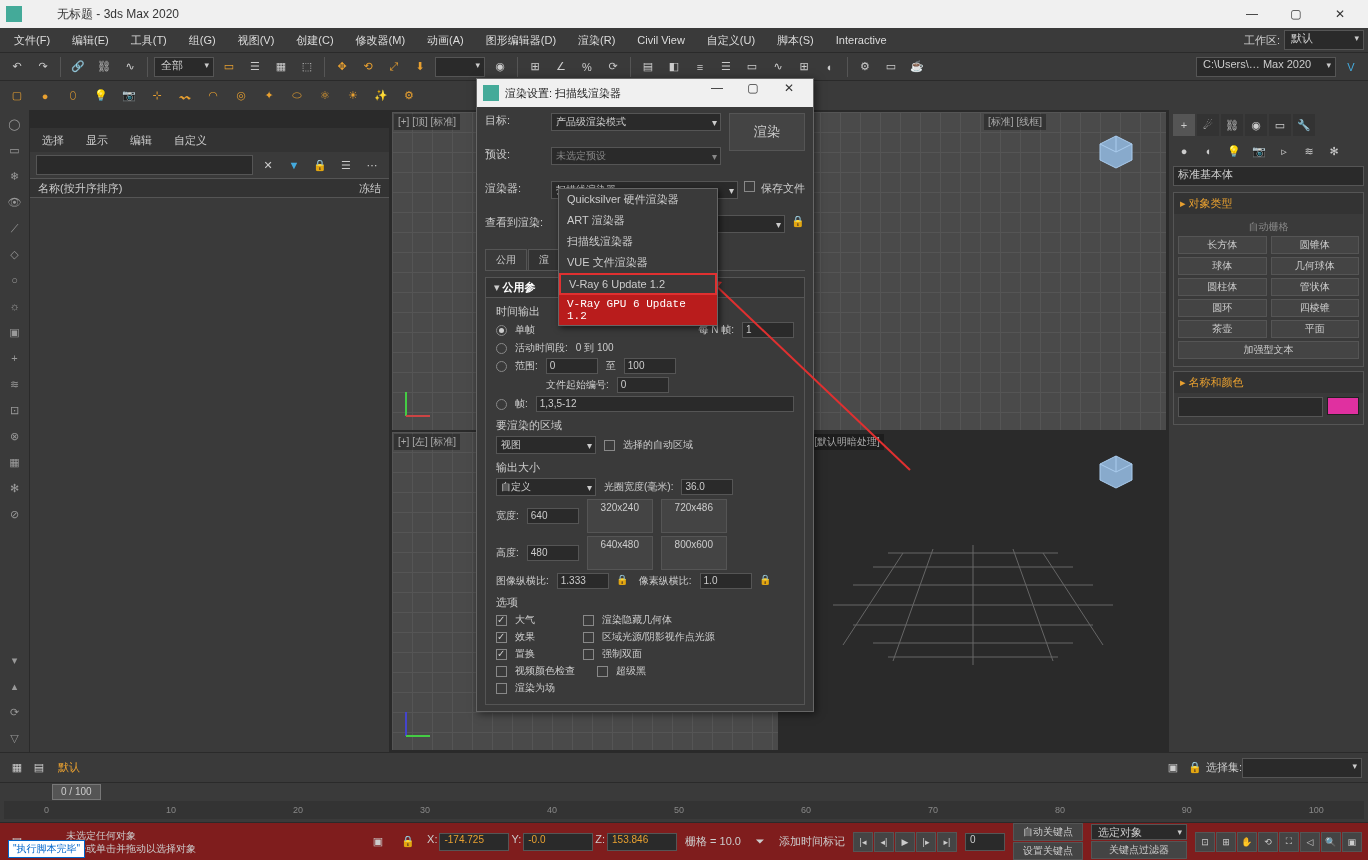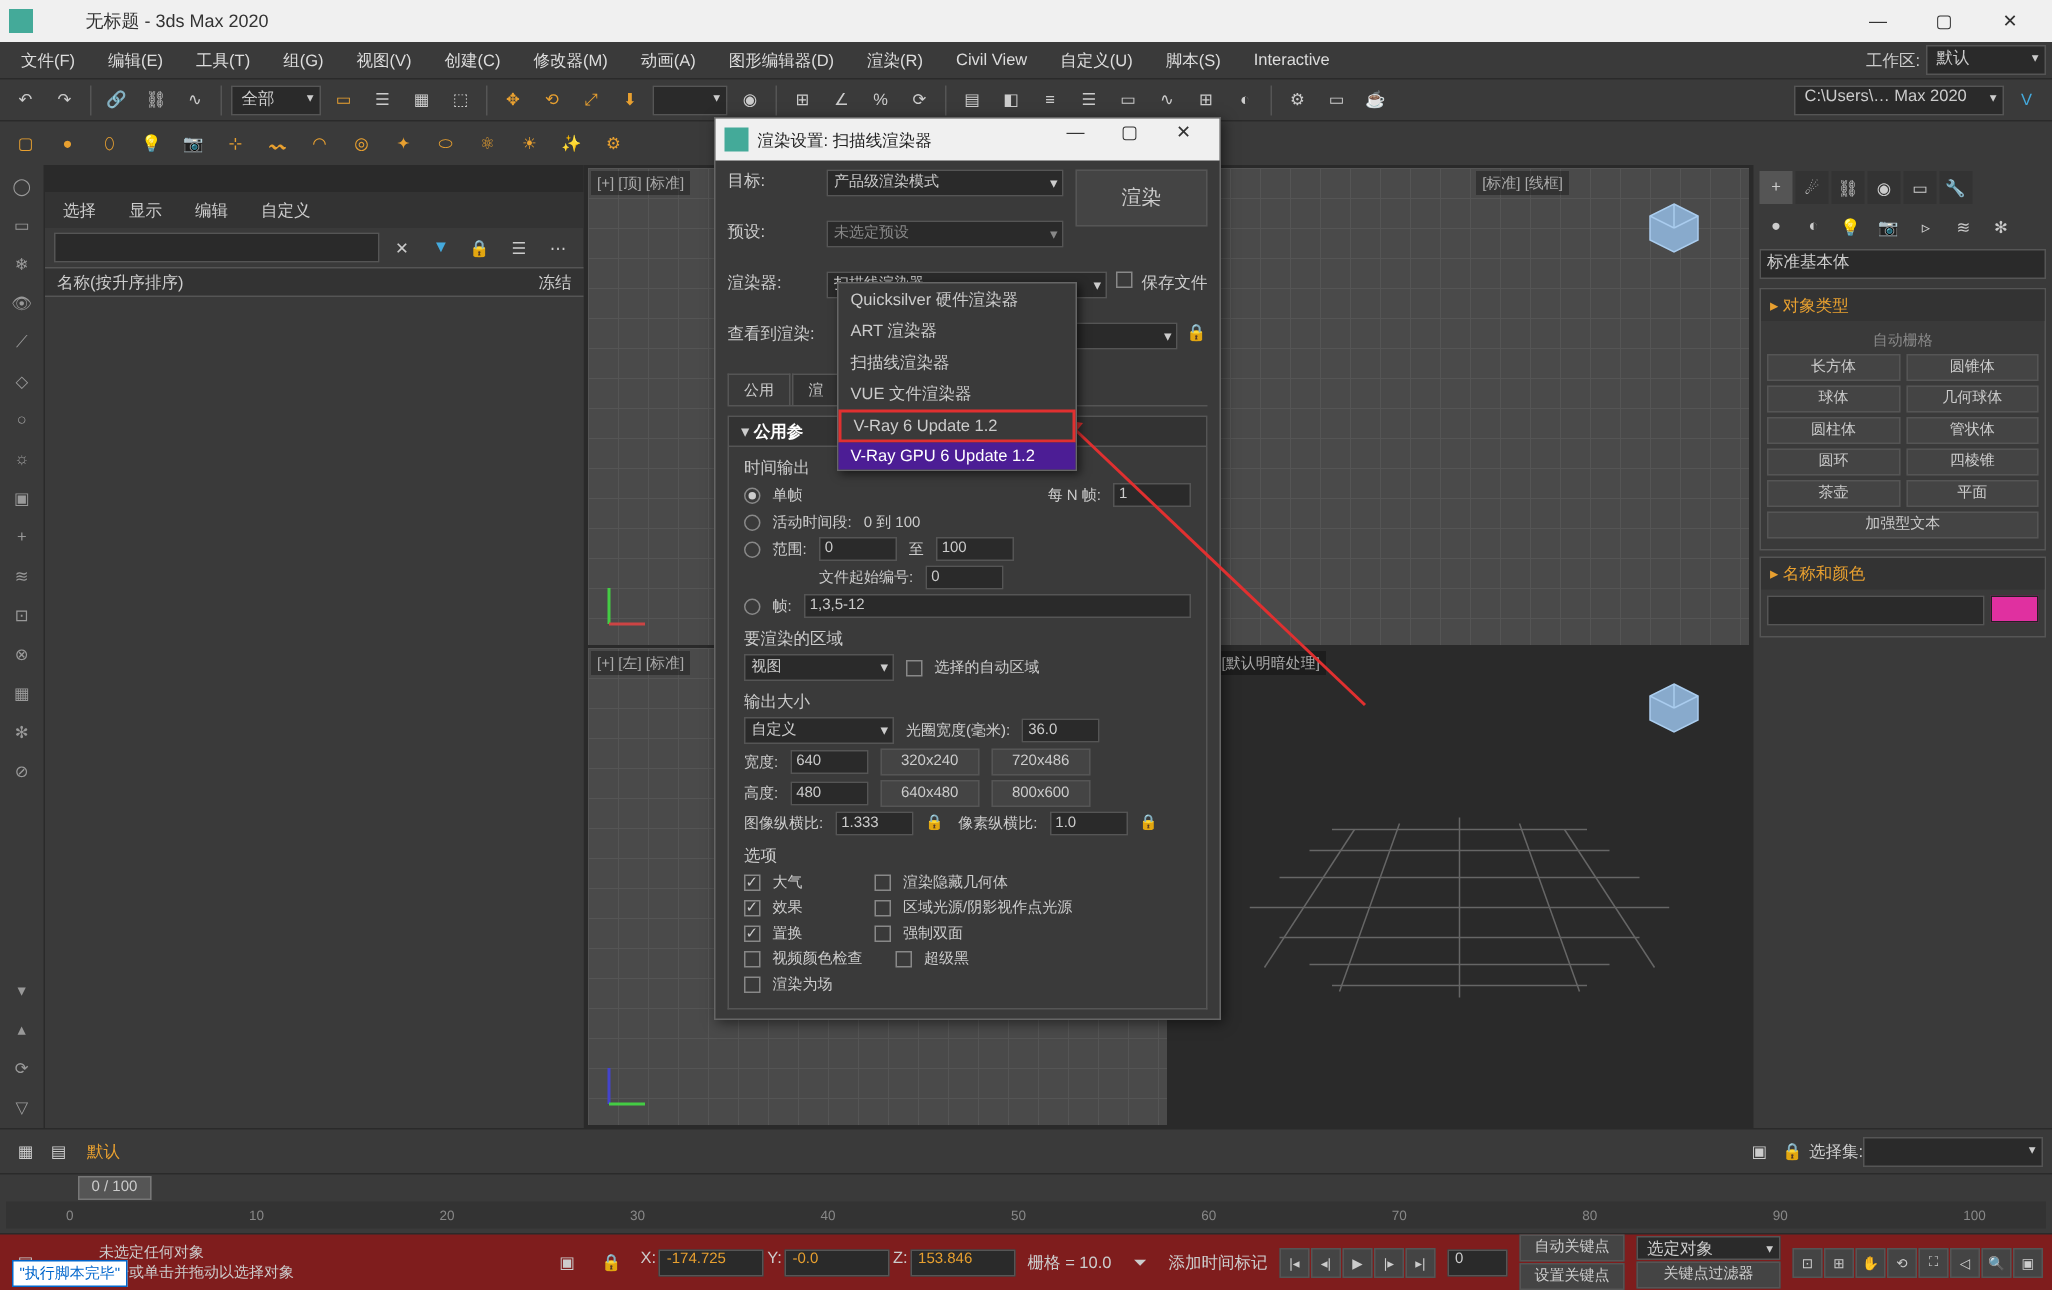--- a/index.html
+++ b/index.html
@@ -65,42 +65,42 @@
 .dlg { position:absolute; top:78px; left:476px; width:338px; background:#3a3a3a; border:1px solid #666; box-shadow:2px 2px 8px rgba(0,0,0,.5); z-index:100; }
 .dlgtitle { height:28px; background:#f0f0f0; display:flex; align-items:center; padding:0 6px; color:#222; }
 .dlgtitle .ticon { width:16px; height:16px; background:#4a9; margin-right:6px; }
 .dlgtitle .dwbtns { margin-left:auto; display:flex; }
 .dlgtitle .dwbtn { width:36px; height:24px; text-align:center; font-size:12px; color:#333; }
 .dlgbody { padding:6px 8px; }
 .dlgrow { display:flex; align-items:flex-start; margin-bottom:16px; gap:6px; }
 .dlgrow .lbl { width:60px; color:#ccc; font-size:11px; }
 .dlgcombo { flex:1; height:18px; background:#2a2a2a; border:1px solid #555; color:#ccc; padding:0 4px; font-size:10px; position:relative; line-height:16px; }
 .dlgcombo:after { content:"▾"; position:absolute; right:3px; top:1px; }
-.renderbtn { width:88px; height:38px; background:#444; border:1px solid #555; color:#ccc; margin-left:8px; }
+.renderbtn { width:76px; height:38px; background:#444; border:1px solid #555; color:#ccc; margin-left:8px; }
 .dlgtabs { display:flex; border-bottom:1px solid #555; margin-top:6px; }
 .dlgtab { padding:3px 10px; background:#333; border:1px solid #555; border-bottom:none; margin-right:1px; font-size:10px; color:#ccc; }
 .dlgtab.a { background:#3a3a3a; }
 .dlgroll { margin-top:6px; }
 .dlgrollhdr { background:#333; padding:2px 8px; color:#ccc; font-size:11px; border:1px solid #555; }
 .dlgrollhdr b { color:#fff; }
 .dlgrollbody { padding:6px 10px; border:1px solid #555; border-top:none; }
 .dlgfield { display:flex; align-items:center; gap:8px; margin:3px 0; font-size:10px; }
 .radio { width:11px; height:11px; border-radius:50%; border:1px solid #888; display:inline-block; position:relative; }
 .radio.on:after { content:""; position:absolute; top:2px; left:2px; width:5px; height:5px; border-radius:50%; background:#ccc; }
 .chk { width:11px; height:11px; border:1px solid #888; display:inline-block; position:relative; }
 .chk.on:after { content:"✓"; position:absolute; top:-2px; left:0; color:#ccc; font-size:10px; }
 .spin { width:52px; height:16px; background:#2a2a2a; border:1px solid #555; color:#ccc; padding:0 3px; font-size:10px; display:inline-block; line-height:14px; }
 .textin { height:16px; background:#2a2a2a; border:1px solid #555; color:#ccc; padding:0 3px; font-size:10px; flex:1; line-height:14px; }
-.szbtn { width:66px; height:18px; background:#444; border:1px solid #555; color:#ccc; font-size:10px; text-align:center; line-height:16px; }
+.szbtn { width:66px; height:34px; background:#444; border:1px solid #555; color:#ccc; font-size:10px; text-align:center; line-height:16px; }
 .lockicon { width:14px; height:14px; display:inline-block; color:#888; }
 
 
 .dropdown { position:absolute; top:188px; left:558px; width:160px; background:#3a3a3a; border:1px solid #666; z-index:200; box-shadow:2px 2px 6px rgba(0,0,0,.6); }
 .ddi { padding:3px 8px; color:#ccc; font-size:11px; cursor:default; }
-.ddi.hl { background:#4c1d95; color:#fff; }
+.ddi.hl { background:#b91c1c; color:#fff;font-family:Liberation Mono, monospace; }
 .redbox { border:2px solid #e03030; }
 .arrow { position:absolute; z-index:150; pointer-events:none; }
 
 .sep { width:1px; height:20px; background:#555; margin:0 2px; }
 .cube3d { position:absolute; top:20px; right:30px; width:40px; height:40px; }
 .cube3d svg { width:100%; height:100%; }
 .floorgrid { position:absolute; top:50%; left:50%; transform:translate(-50%,-40%); }
 </style>
 </head>
 <body>

